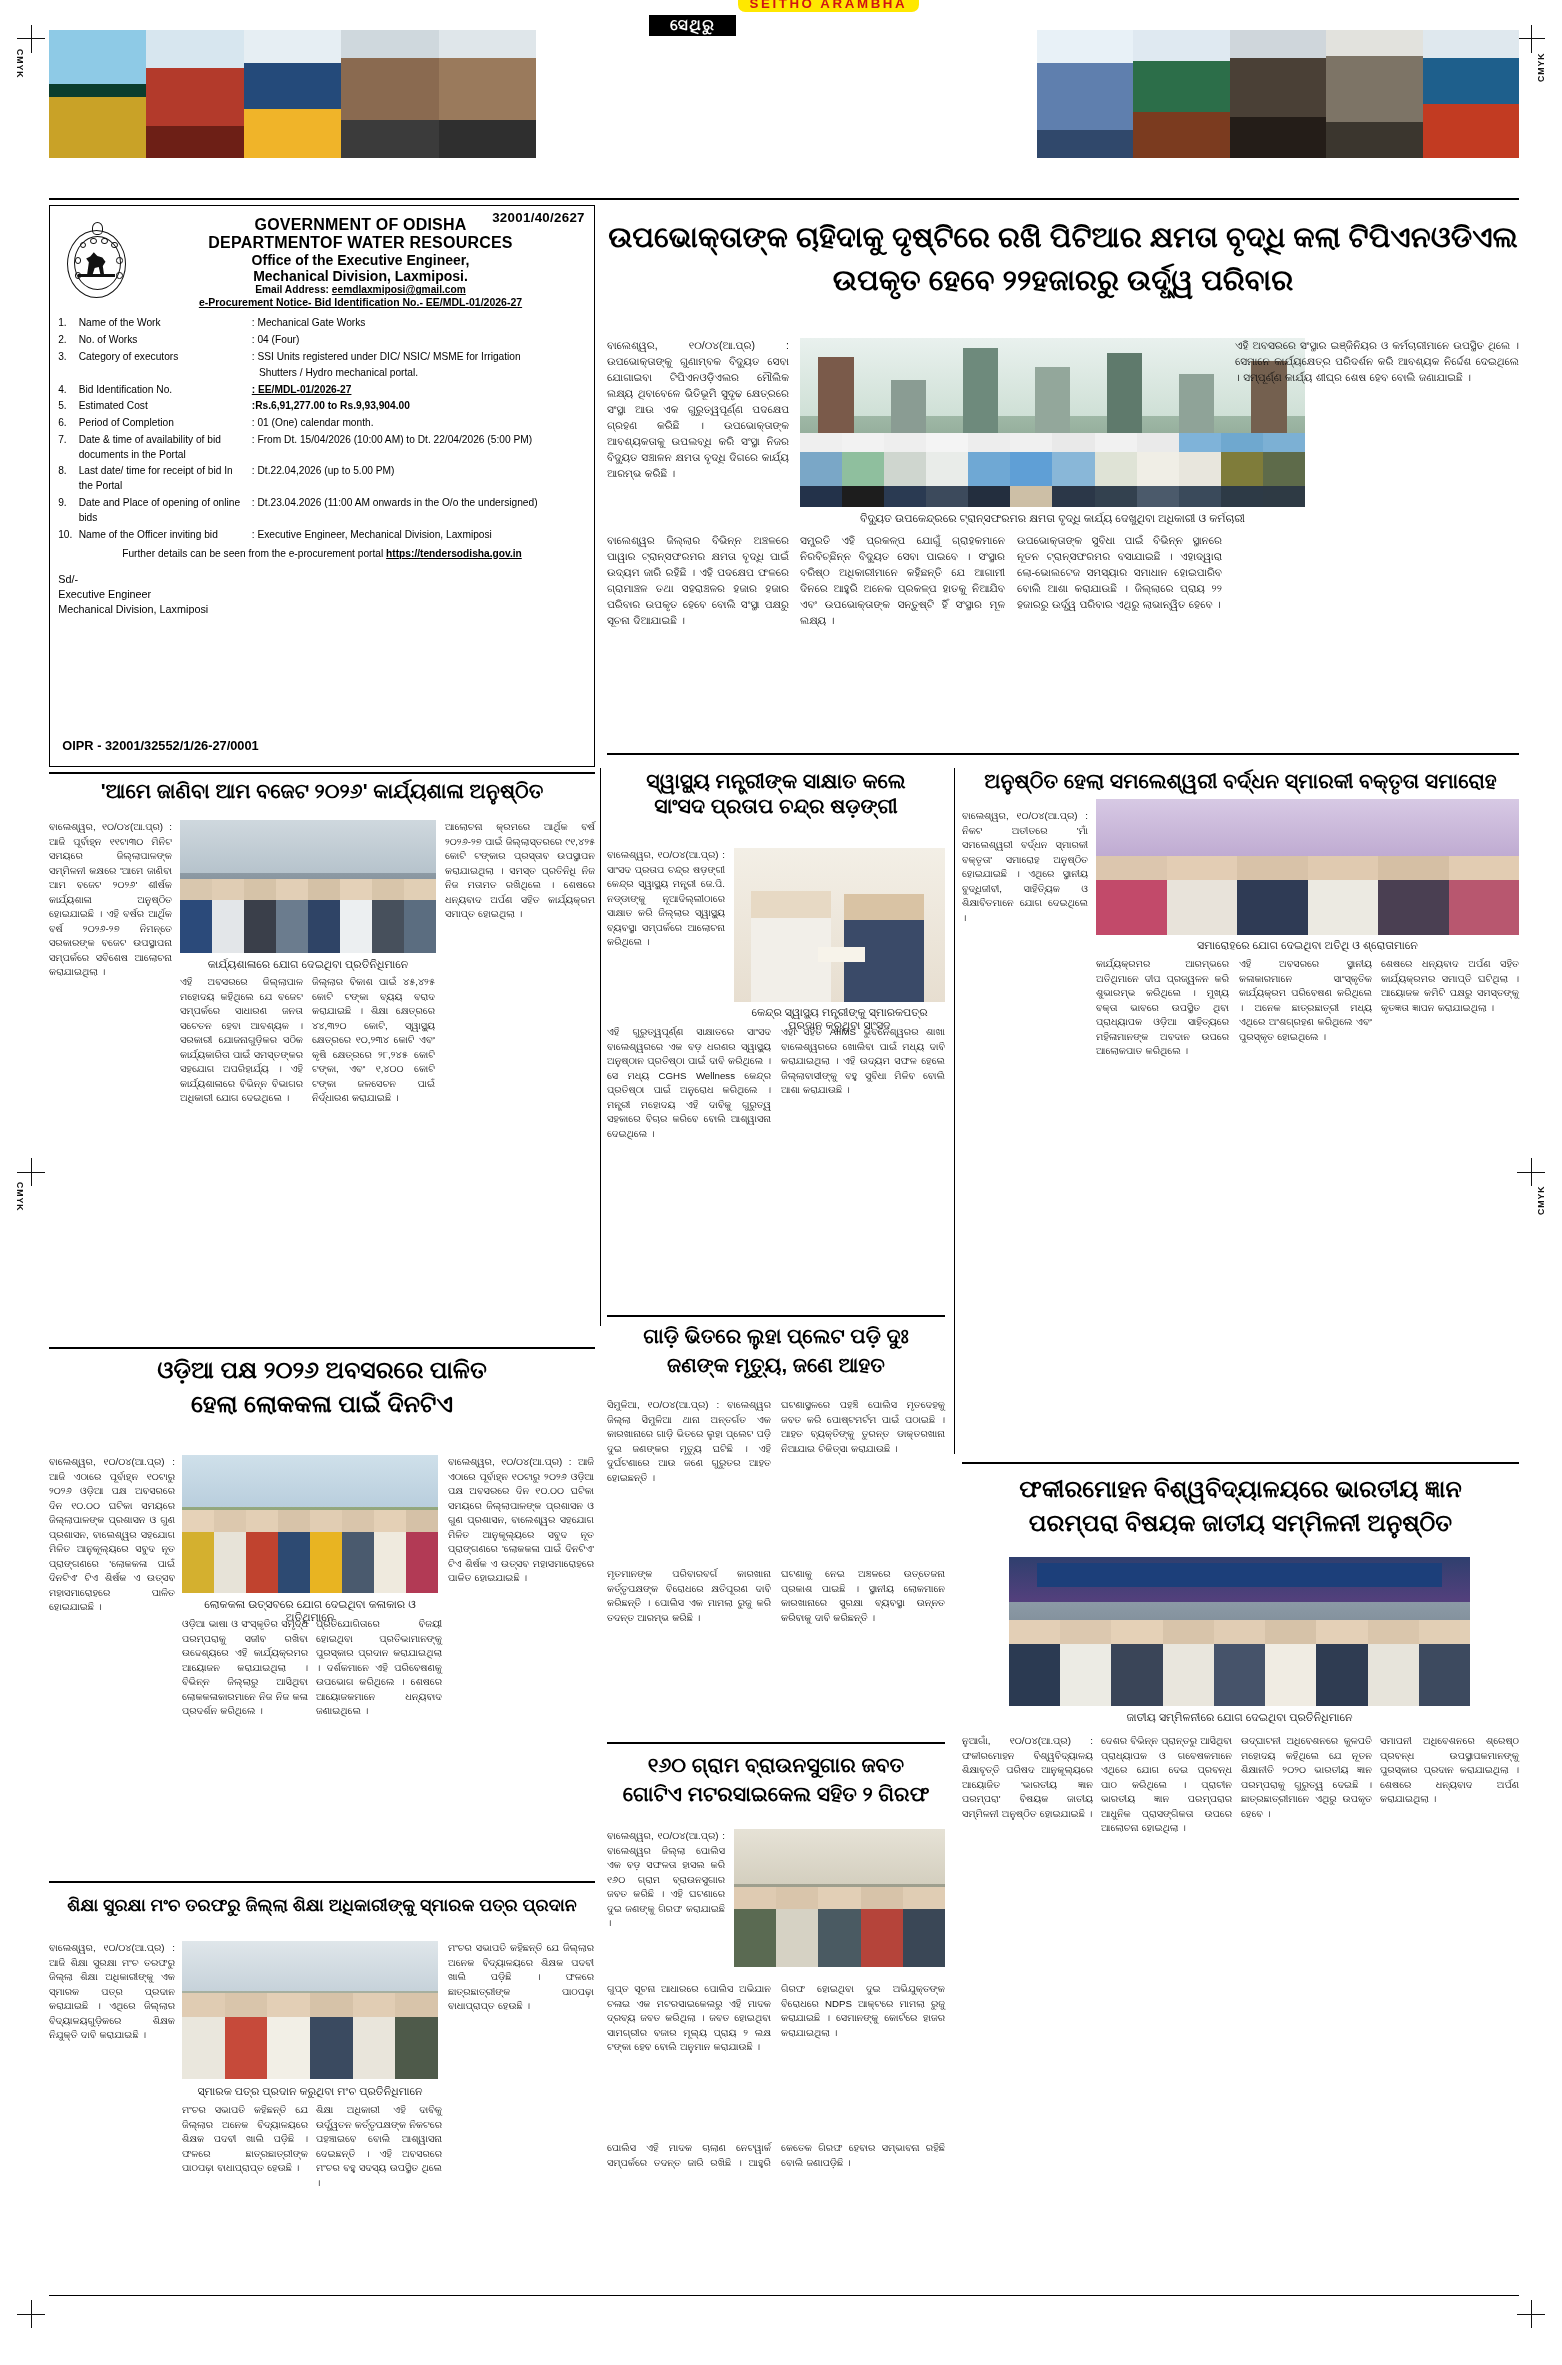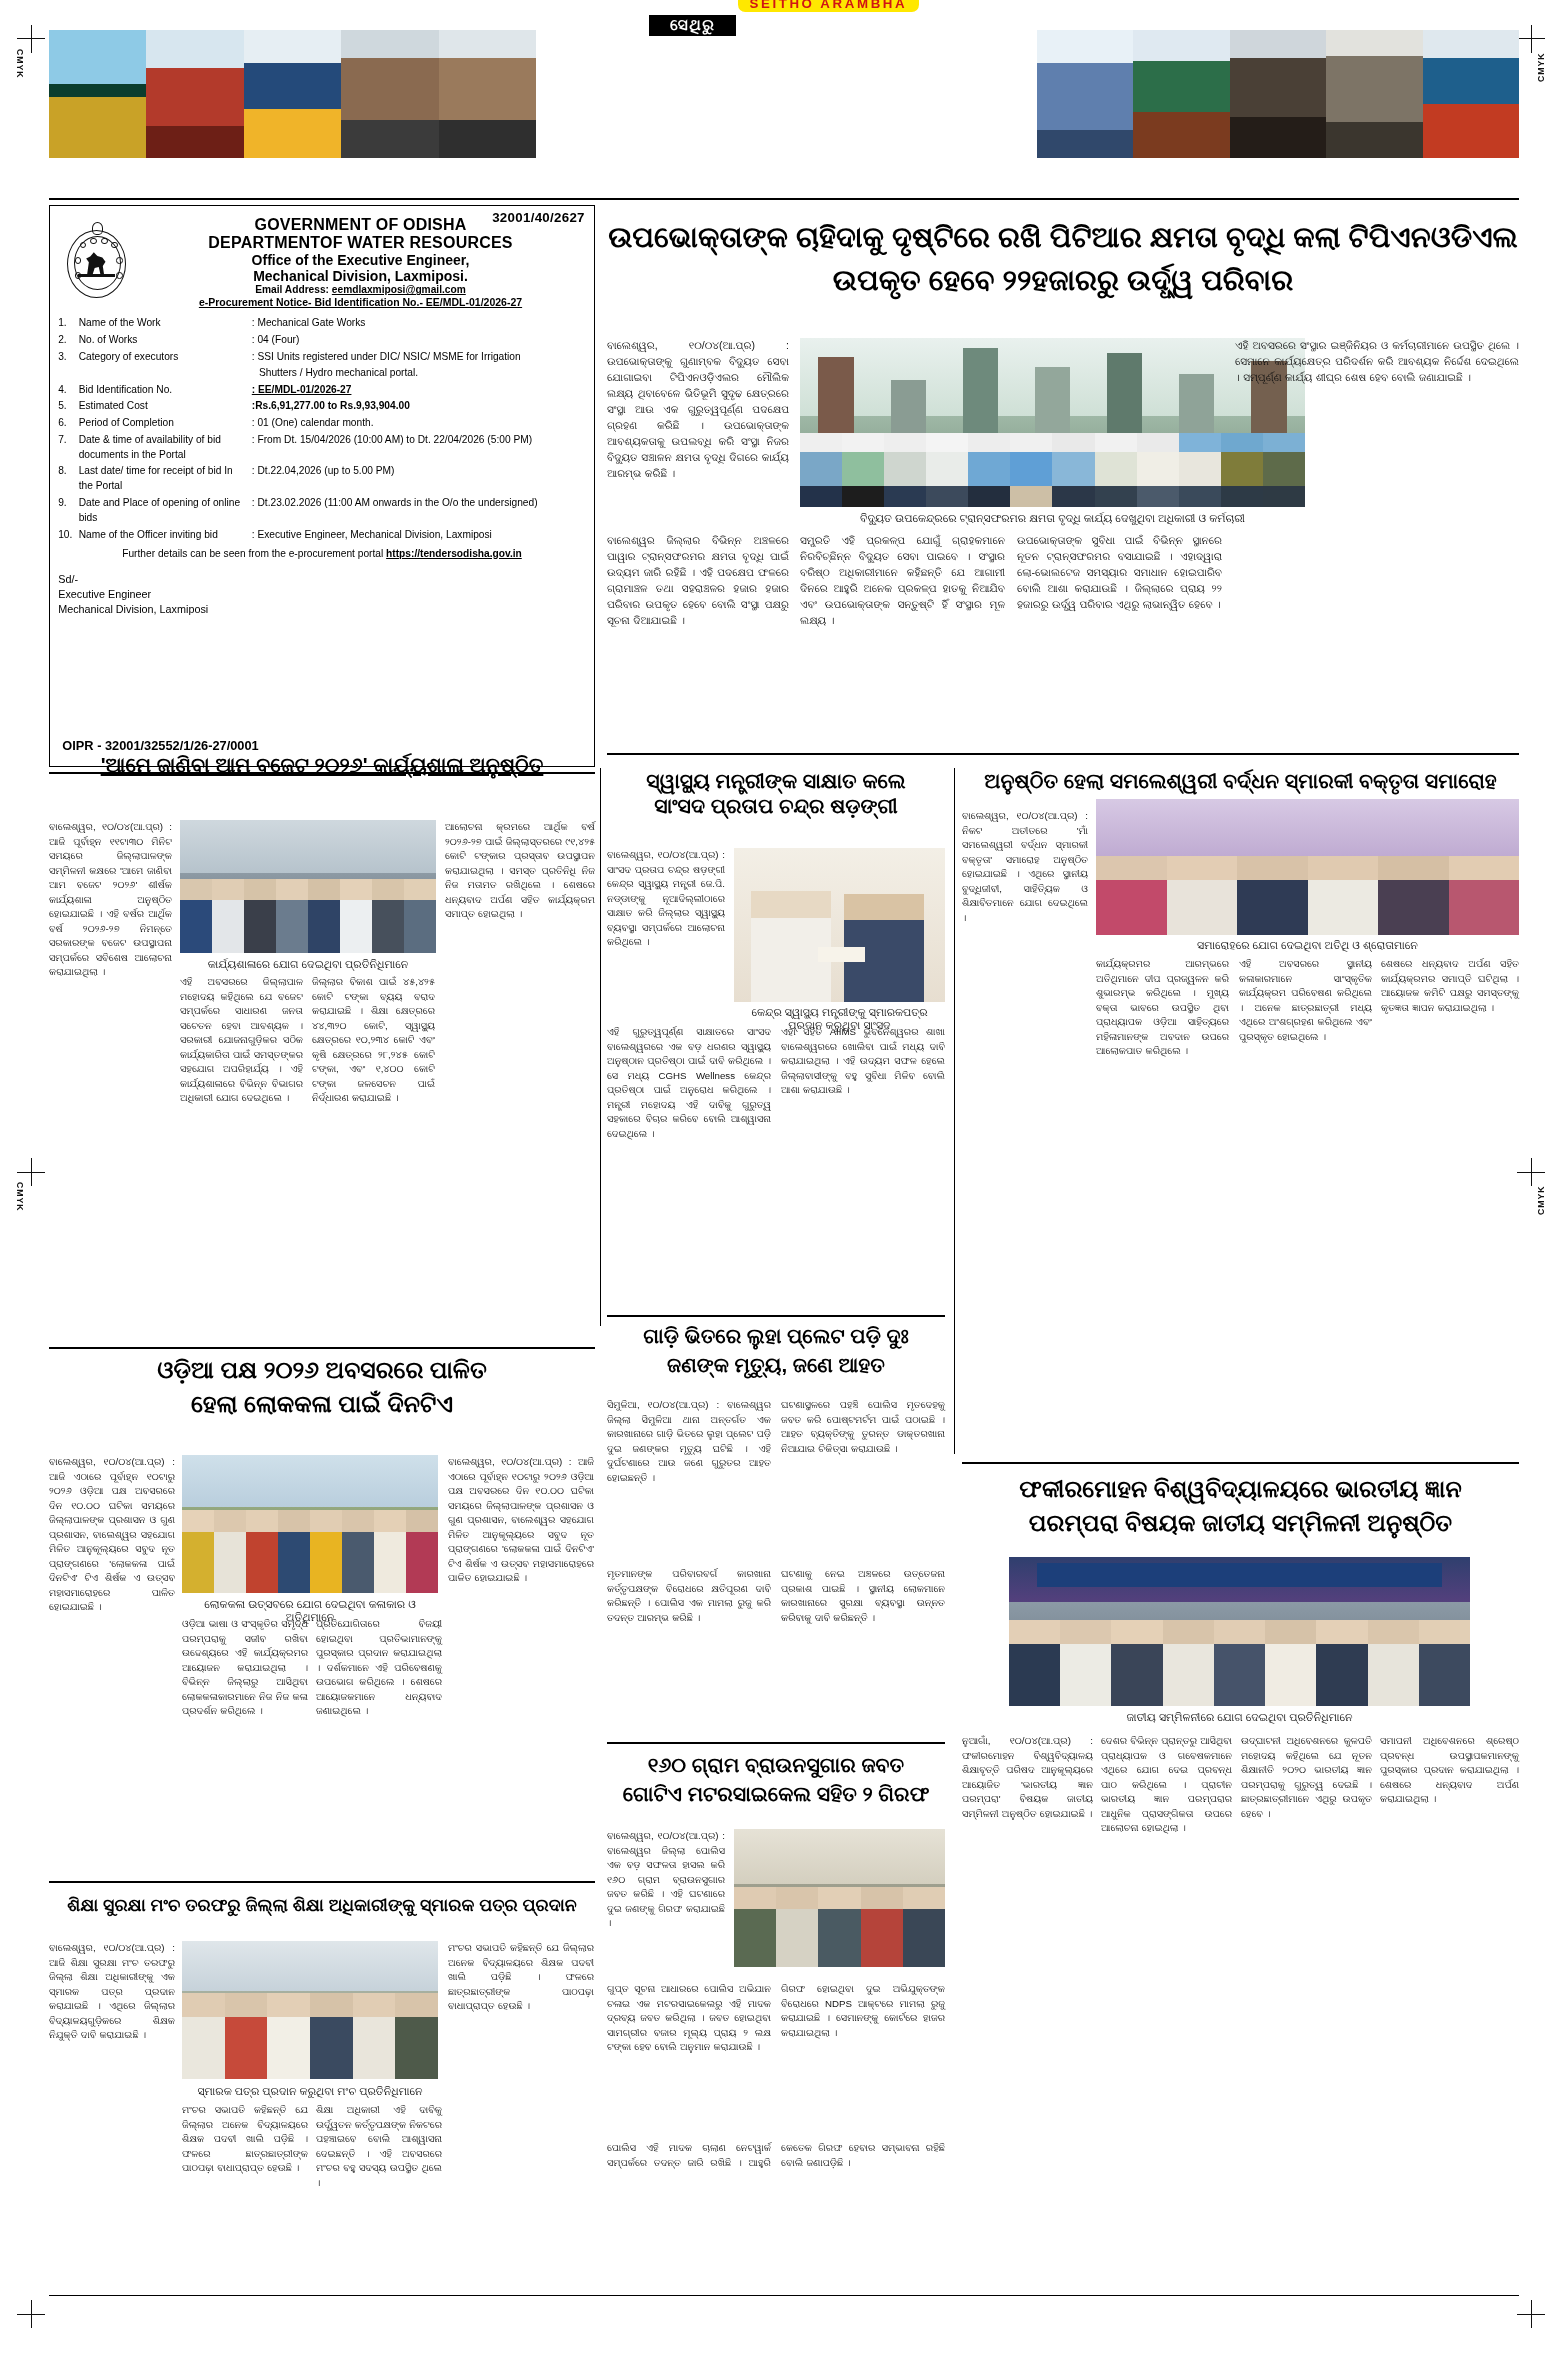--- a/index.html
+++ b/index.html
@@ -237,21 +237,21 @@
         <div class="tval">: From Dt. 15/04/2026 (10:00 AM) to Dt. 22/04/2026 (5:00 PM)</div>
       </div>
       <div class="trow">
         <div class="tn">8.</div>
         <div class="tlab">Last date/ time for receipt of bid In the Portal</div>
         <div class="tval">: Dt.22.04,2026 (up to 5.00 PM)</div>
       </div>
       <div class="trow">
         <div class="tn">9.</div>
         <div class="tlab">Date and Place of opening of online bids</div>
-        <div class="tval">: Dt.23.02.2026 (11:00 AM onwards in the O/o the undersigned)</div>
+        <div class="tval">: Dt.23.04.2026 (11:00 AM onwards in the O/o the undersigned)</div>
       </div>
       <div class="trow">
         <div class="tn">10.</div>
         <div class="tlab">Name of the Officer inviting bid</div>
         <div class="tval">: Executive Engineer, Mechanical Division, Laxmiposi</div>
       </div>
     </div>
 
     <div class="tfurther">
       <span>Further details can be seen from the e-procurement portal </span><u>https://tendersodisha.gov.in</u>
@@ -302,21 +302,21 @@
 
   <div class="colbox body-txt" style="left:607px;top:338px;width:182px;">ବାଲେଶ୍ୱର, ୧୦/୦୪(ଆ.ପ୍ର) : ଉପଭୋକ୍ତାଙ୍କୁ ଗୁଣାମ୍ବକ ବିଦ୍ୟୁତ ସେବା ଯୋଗାଇବା ଟିପିଏନଓଡ଼ିଏଲର ମୌଲିକ ଲକ୍ଷ୍ୟ ଥିବାବେଳେ ଭିତିଭୂମି ସୁଦୃଢ କ୍ଷେତ୍ରରେ ସଂସ୍ଥା ଆଉ ଏକ ଗୁରୁତ୍ୱପୂର୍ଣ୍ଣ ପଦକ୍ଷେପ ଗ୍ରହଣ କରିଛି । ଉପଭୋକ୍ତାଙ୍କ ଆବଶ୍ୟକତାକୁ ଉପଲବ୍ଧି କରି ସଂସ୍ଥା ନିଜର ବିଦ୍ୟୁତ ସଞ୍ଚାଳନ କ୍ଷମତା ବୃଦ୍ଧି ଦିଗରେ କାର୍ଯ୍ୟ ଆରମ୍ଭ କରିଛି ।</div>
   <div class="colbox body-txt" style="left:607px;top:533px;width:182px;">ବାଲେଶ୍ୱର ଜିଲ୍ଲାର ବିଭିନ୍ନ ଅଞ୍ଚଳରେ ପାୱାର ଟ୍ରାନ୍ସଫରମର କ୍ଷମତା ବୃଦ୍ଧି ପାଇଁ ଉଦ୍ୟମ ଜାରି ରହିଛି । ଏହି ପଦକ୍ଷେପ ଫଳରେ ଗ୍ରାମାଞ୍ଚଳ ତଥା ସହରାଞ୍ଚଳର ହଜାର ହଜାର ପରିବାର ଉପକୃତ ହେବେ ବୋଲି ସଂସ୍ଥା ପକ୍ଷରୁ ସୂଚନା ଦିଆଯାଇଛି ।</div>
   <div class="colbox body-txt" style="left:800px;top:533px;width:205px;">ସମ୍ପ୍ରତି ଏହି ପ୍ରକଳ୍ପ ଯୋଗୁଁ ଗ୍ରାହକମାନେ ନିରବିଚ୍ଛିନ୍ନ ବିଦ୍ୟୁତ ସେବା ପାଇବେ । ସଂସ୍ଥାର ବରିଷ୍ଠ ଅଧିକାରୀମାନେ କହିଛନ୍ତି ଯେ ଆଗାମୀ ଦିନରେ ଆହୁରି ଅନେକ ପ୍ରକଳ୍ପ ହାତକୁ ନିଆଯିବ ଏବଂ ଉପଭୋକ୍ତାଙ୍କ ସନ୍ତୁଷ୍ଟି ହିଁ ସଂସ୍ଥାର ମୂଳ ଲକ୍ଷ୍ୟ ।</div>
   <div class="colbox body-txt" style="left:1017px;top:533px;width:205px;">ଉପଭୋକ୍ତାଙ୍କ ସୁବିଧା ପାଇଁ ବିଭିନ୍ନ ସ୍ଥାନରେ ନୂତନ ଟ୍ରାନ୍ସଫରମର ବସାଯାଇଛି । ଏହାଦ୍ୱାରା ଲୋ-ଭୋଲଟେଜ ସମସ୍ୟାର ସମାଧାନ ହୋଇପାରିବ ବୋଲି ଆଶା କରାଯାଉଛି । ଜିଲ୍ଲାରେ ପ୍ରାୟ ୨୨ ହଜାରରୁ ଉର୍ଦ୍ଧ୍ୱ ପରିବାର ଏଥିରୁ ଲାଭାନ୍ୱିତ ହେବେ ।</div>
   <div class="colbox body-txt" style="left:1235px;top:338px;width:284px;">ଏହି ଅବସରରେ ସଂସ୍ଥାର ଇଞ୍ଜିନିୟର ଓ କର୍ମଚାରୀମାନେ ଉପସ୍ଥିତ ଥିଲେ । ସେମାନେ କାର୍ଯ୍ୟକ୍ଷେତ୍ର ପରିଦର୍ଶନ କରି ଆବଶ୍ୟକ ନିର୍ଦ୍ଦେଶ ଦେଇଥିଲେ । ସମ୍ପୂର୍ଣ୍ଣ କାର୍ଯ୍ୟ ଶୀଘ୍ର ଶେଷ ହେବ ବୋଲି ଜଣାଯାଇଛି ।</div>
 
   <div class="hrule" style="left:607px;top:753px;width:912px;"></div>
   <div class="hrule" style="left:49px;top:772px;width:546px;"></div>
 
-  <div class="colbox" style="left:49px;top:752px;width:546px;text-decoration:underline;">
+  <div class="colbox" style="left:49px;top:778px;width:546px;">
     <div class="hl hl-md">'ଆମେ ଜାଣିବା ଆମ ବଜେଟ ୨୦୨୬' କାର୍ଯ୍ୟଶାଳା ଅନୁଷ୍ଠିତ</div>
   </div>
   <div class="colbox body-txt small" style="left:49px;top:820px;width:123px;">ବାଲେଶ୍ୱର, ୧୦/୦୪(ଆ.ପ୍ର) : ଆଜି ପୂର୍ବାହ୍ନ ୧୧ଟା୩୦ ମିନିଟ ସମୟରେ ଜିଲ୍ଲାପାଳଙ୍କ ସମ୍ମିଳନୀ କକ୍ଷରେ 'ଆମେ ଜାଣିବା ଆମ ବଜେଟ ୨୦୨୬' ଶୀର୍ଷକ କାର୍ଯ୍ୟଶାଳା ଅନୁଷ୍ଠିତ ହୋଇଯାଇଛି । ଏହି ବର୍ଷର ଆର୍ଥିକ ବର୍ଷ ୨୦୨୬-୨୭ ନିମନ୍ତେ ସରକାରଙ୍କ ବଜେଟ ଉପସ୍ଥାପନା ସମ୍ପର୍କରେ ସବିଶେଷ ଆଲୋଚନା କରାଯାଇଥିଲା ।</div>
   <div class="photo" style="left:180px;top:820px;width:256px;height:133px;">
     <div class="sky" style="background:linear-gradient(#cfd8de,#b6c3cc);height:40%;"></div>
     <div class="ground" style="background:linear-gradient(#8d9aa4,#5e6a74);height:60%;"></div>
     <div class="crowd" style="height:56%;">
       <span style="background:linear-gradient(#d9c7ae 0 28%,#2b4a7a 28% 100%);"></span>
       <span style="background:linear-gradient(#e0cdb4 0 28%,#e3e6e9 28% 100%);"></span>
       <span style="background:linear-gradient(#d6c3a8 0 28%,#3a3f4a 28% 100%);"></span>

